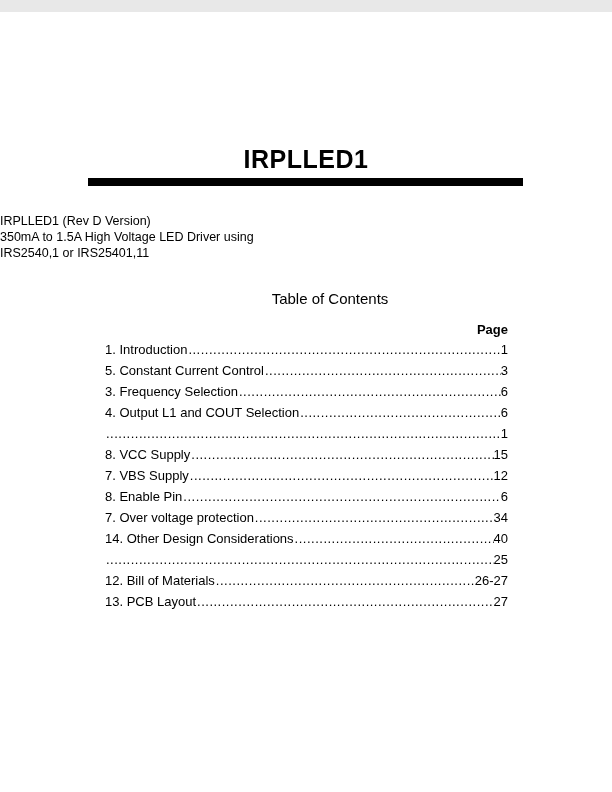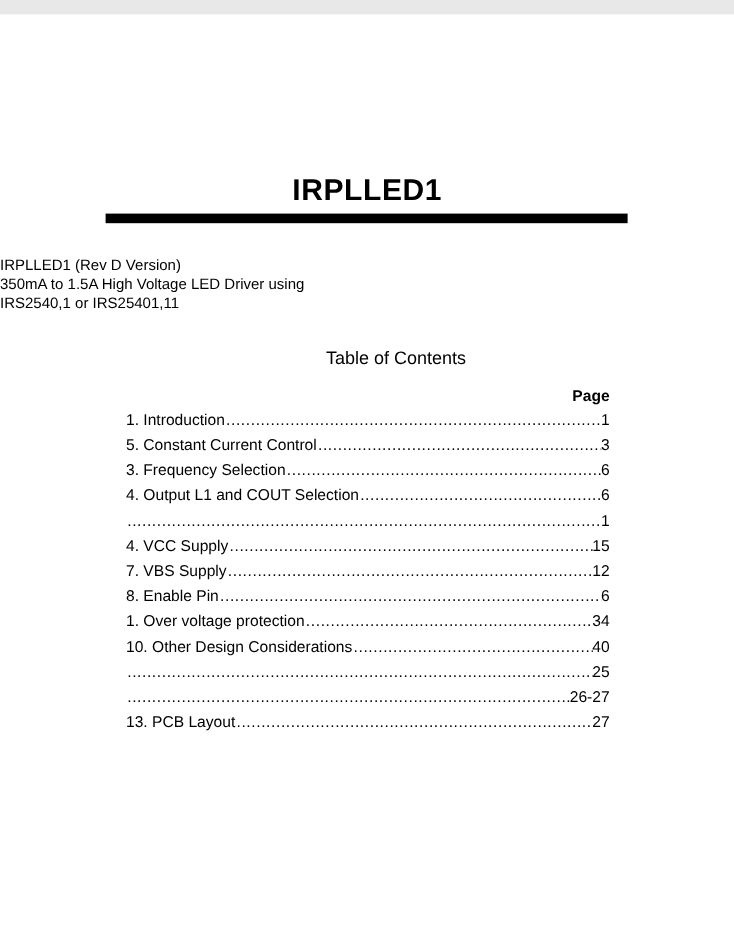--- a/index.html
+++ b/index.html
@@ -122,49 +122,50 @@
     <div class="toc-row">
       <span class="toc-label">4. Output L1 and COUT Selection</span>
       <span class="toc-leader">......................................................................................................................................................................</span>
       <span class="toc-page">6</span>
     </div>
     <div class="toc-row">
       <span class="toc-leader">......................................................................................................................................................................</span>
       <span class="toc-page">1</span>
     </div>
     <div class="toc-row">
-      <span class="toc-label">4. VCC Supply</span>
+      <span class="toc-label">8. VCC Supply</span>
       <span class="toc-leader">......................................................................................................................................................................</span>
       <span class="toc-page">15</span>
     </div>
     <div class="toc-row">
       <span class="toc-label">7. VBS Supply</span>
       <span class="toc-leader">......................................................................................................................................................................</span>
       <span class="toc-page">12</span>
     </div>
     <div class="toc-row">
       <span class="toc-label">8. Enable Pin</span>
       <span class="toc-leader">......................................................................................................................................................................</span>
       <span class="toc-page">6</span>
     </div>
     <div class="toc-row">
-      <span class="toc-label">1. Over voltage protection</span>
+      <span class="toc-label">7. Over voltage protection</span>
       <span class="toc-leader">......................................................................................................................................................................</span>
       <span class="toc-page">34</span>
     </div>
     <div class="toc-row">
-      <span class="toc-label">10. Other Design Considerations</span>
+      <span class="toc-label">14. Other Design Considerations</span>
       <span class="toc-leader">......................................................................................................................................................................</span>
       <span class="toc-page">40</span>
     </div>
     <div class="toc-row">
       <span class="toc-leader">......................................................................................................................................................................</span>
       <span class="toc-page">25</span>
     </div>
     <div class="toc-row">
+      <span class="toc-label">12. Bill of Materials</span>
       <span class="toc-leader">......................................................................................................................................................................</span>
       <span class="toc-page">26-27</span>
     </div>
     <div class="toc-row">
       <span class="toc-label">13. PCB Layout</span>
       <span class="toc-leader">......................................................................................................................................................................</span>
       <span class="toc-page">27</span>
     </div>
   </div>
 

